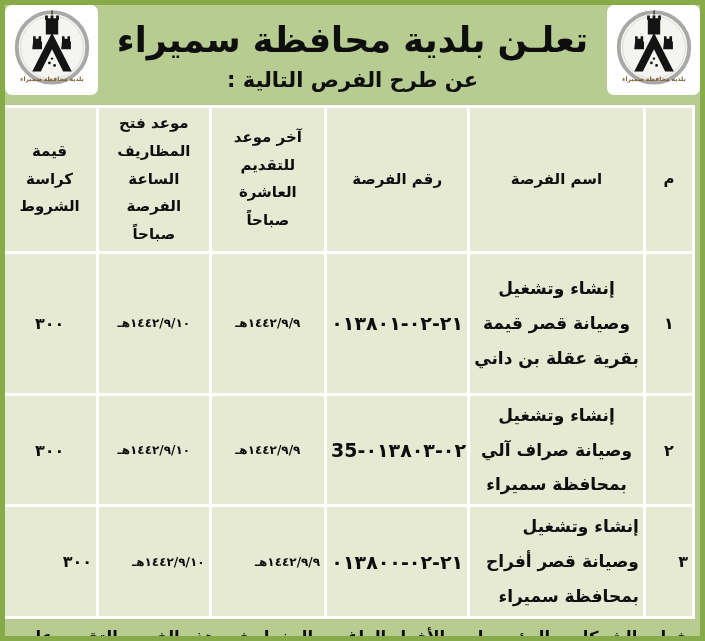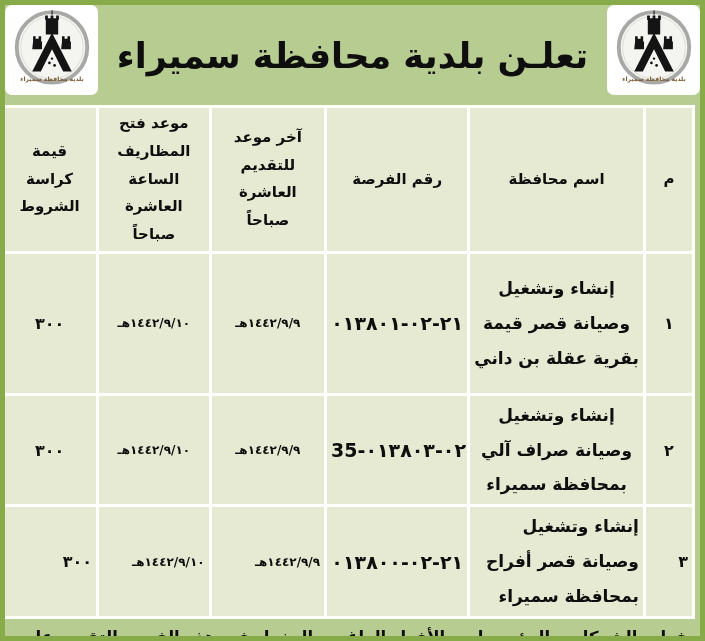--- a/index.html
+++ b/index.html
@@ -104,20 +104,21 @@
           <circle cx="47" cy="63" r="1.6"></circle>
           <circle cx="53" cy="66" r="1.6"></circle>
           <circle cx="50" cy="58" r="1.4"></circle>
         </g>
         <text x="50" y="84" text-anchor="middle" font-size="7" font-weight="bold" fill="#7a5c33">بلدية محافظة سميراء</text>
       </svg>
     </div>
 
     <div class="titles">
       <div class="title">تعلـن بلدية محافظة سميراء</div>
+      <div class="subtitle">عن طرح الفرص التالية :</div>
     </div>
 
     <div class="logo-box">
       <svg viewBox="0 0 100 96">
         <circle cx="50" cy="45" r="41" fill="#f4f4f1" stroke="#a8a8a6" stroke-width="4.5"></circle>
         <circle cx="50" cy="45" r="36.5" fill="none" stroke="#d7d7d4" stroke-width="1"></circle>
         <g fill="#141414">
           <path d="M49.5 2 h1.2 v5 h-1.2 z"></path>
           <path d="M42 13 v-5 h3.2 v3 h3.2 v-3 h3.2 v3 h3.2 v-3 h3.2 v5 h-0.8 v17 h-14.4 v-17 z"></path>
           <path d="M28 38 v-6 h3 v3 h3.4 v-3 h3 v6 h1 v9 h-11.4 z"></path>
@@ -139,28 +140,28 @@
       <col style="width:48px">
       <col style="width:172px">
       <col style="width:140px">
       <col style="width:113px">
       <col style="width:110px">
       <col style="width:94px">
     </colgroup>
     <thead>
       <tr>
         <th class="hcell">م</th>
-        <th class="hcell">اسم محافظة</th>
+        <th class="hcell">اسم الفرصة</th>
         <th class="hcell">رقم الفرصة</th>
         <th class="hcell">آخر موعد
 للتقديم
 العاشرة صباحاً</th>
         <th class="hcell">موعد فتح المظاريف
 الساعة
-العاشرة صباحاً</th>
+الفرصة صباحاً</th>
         <th class="hcell">قيمة
 كراسة
 الشروط</th>
       </tr>
     </thead>
     <tbody>
       <tr class="r1">
         <td class="c-num">١</td>
         <td class="c-name">إنشاء وتشغيل وصيانة قصر قيمة بقرية عقلة بن داني</td>
         <td class="c-oppno">٢١-٠٢-٠١٣٨٠١</td>

